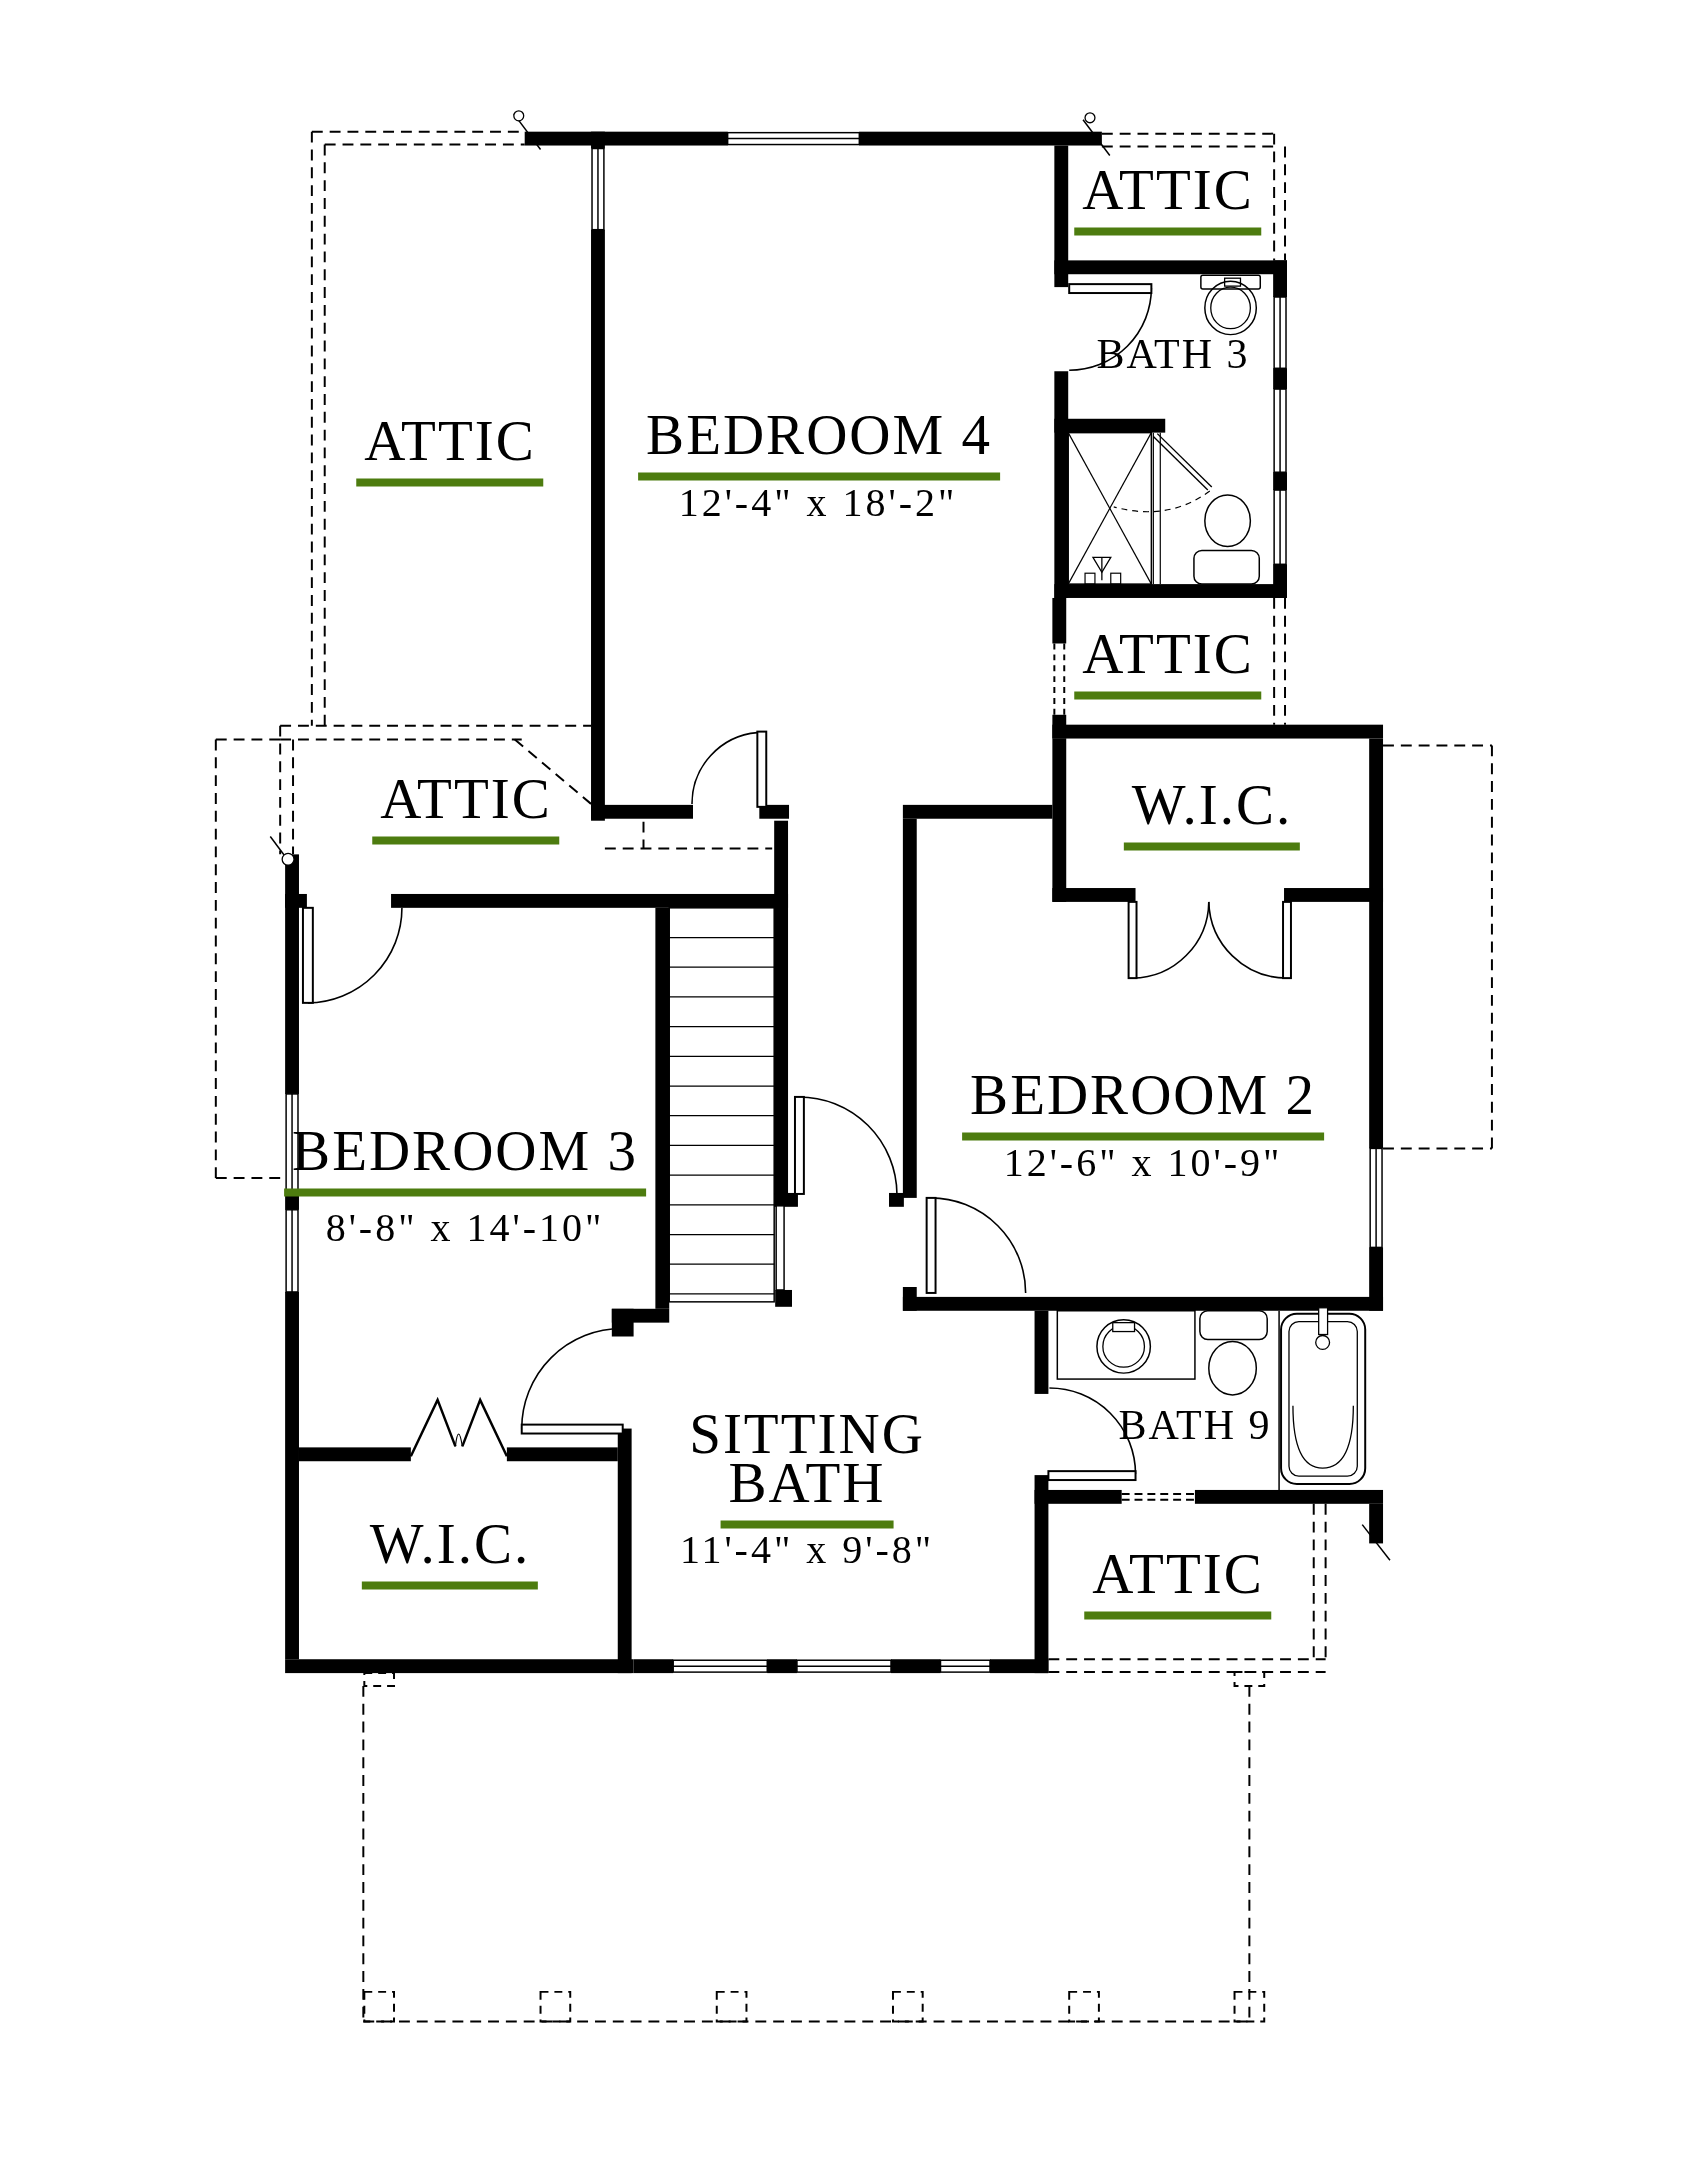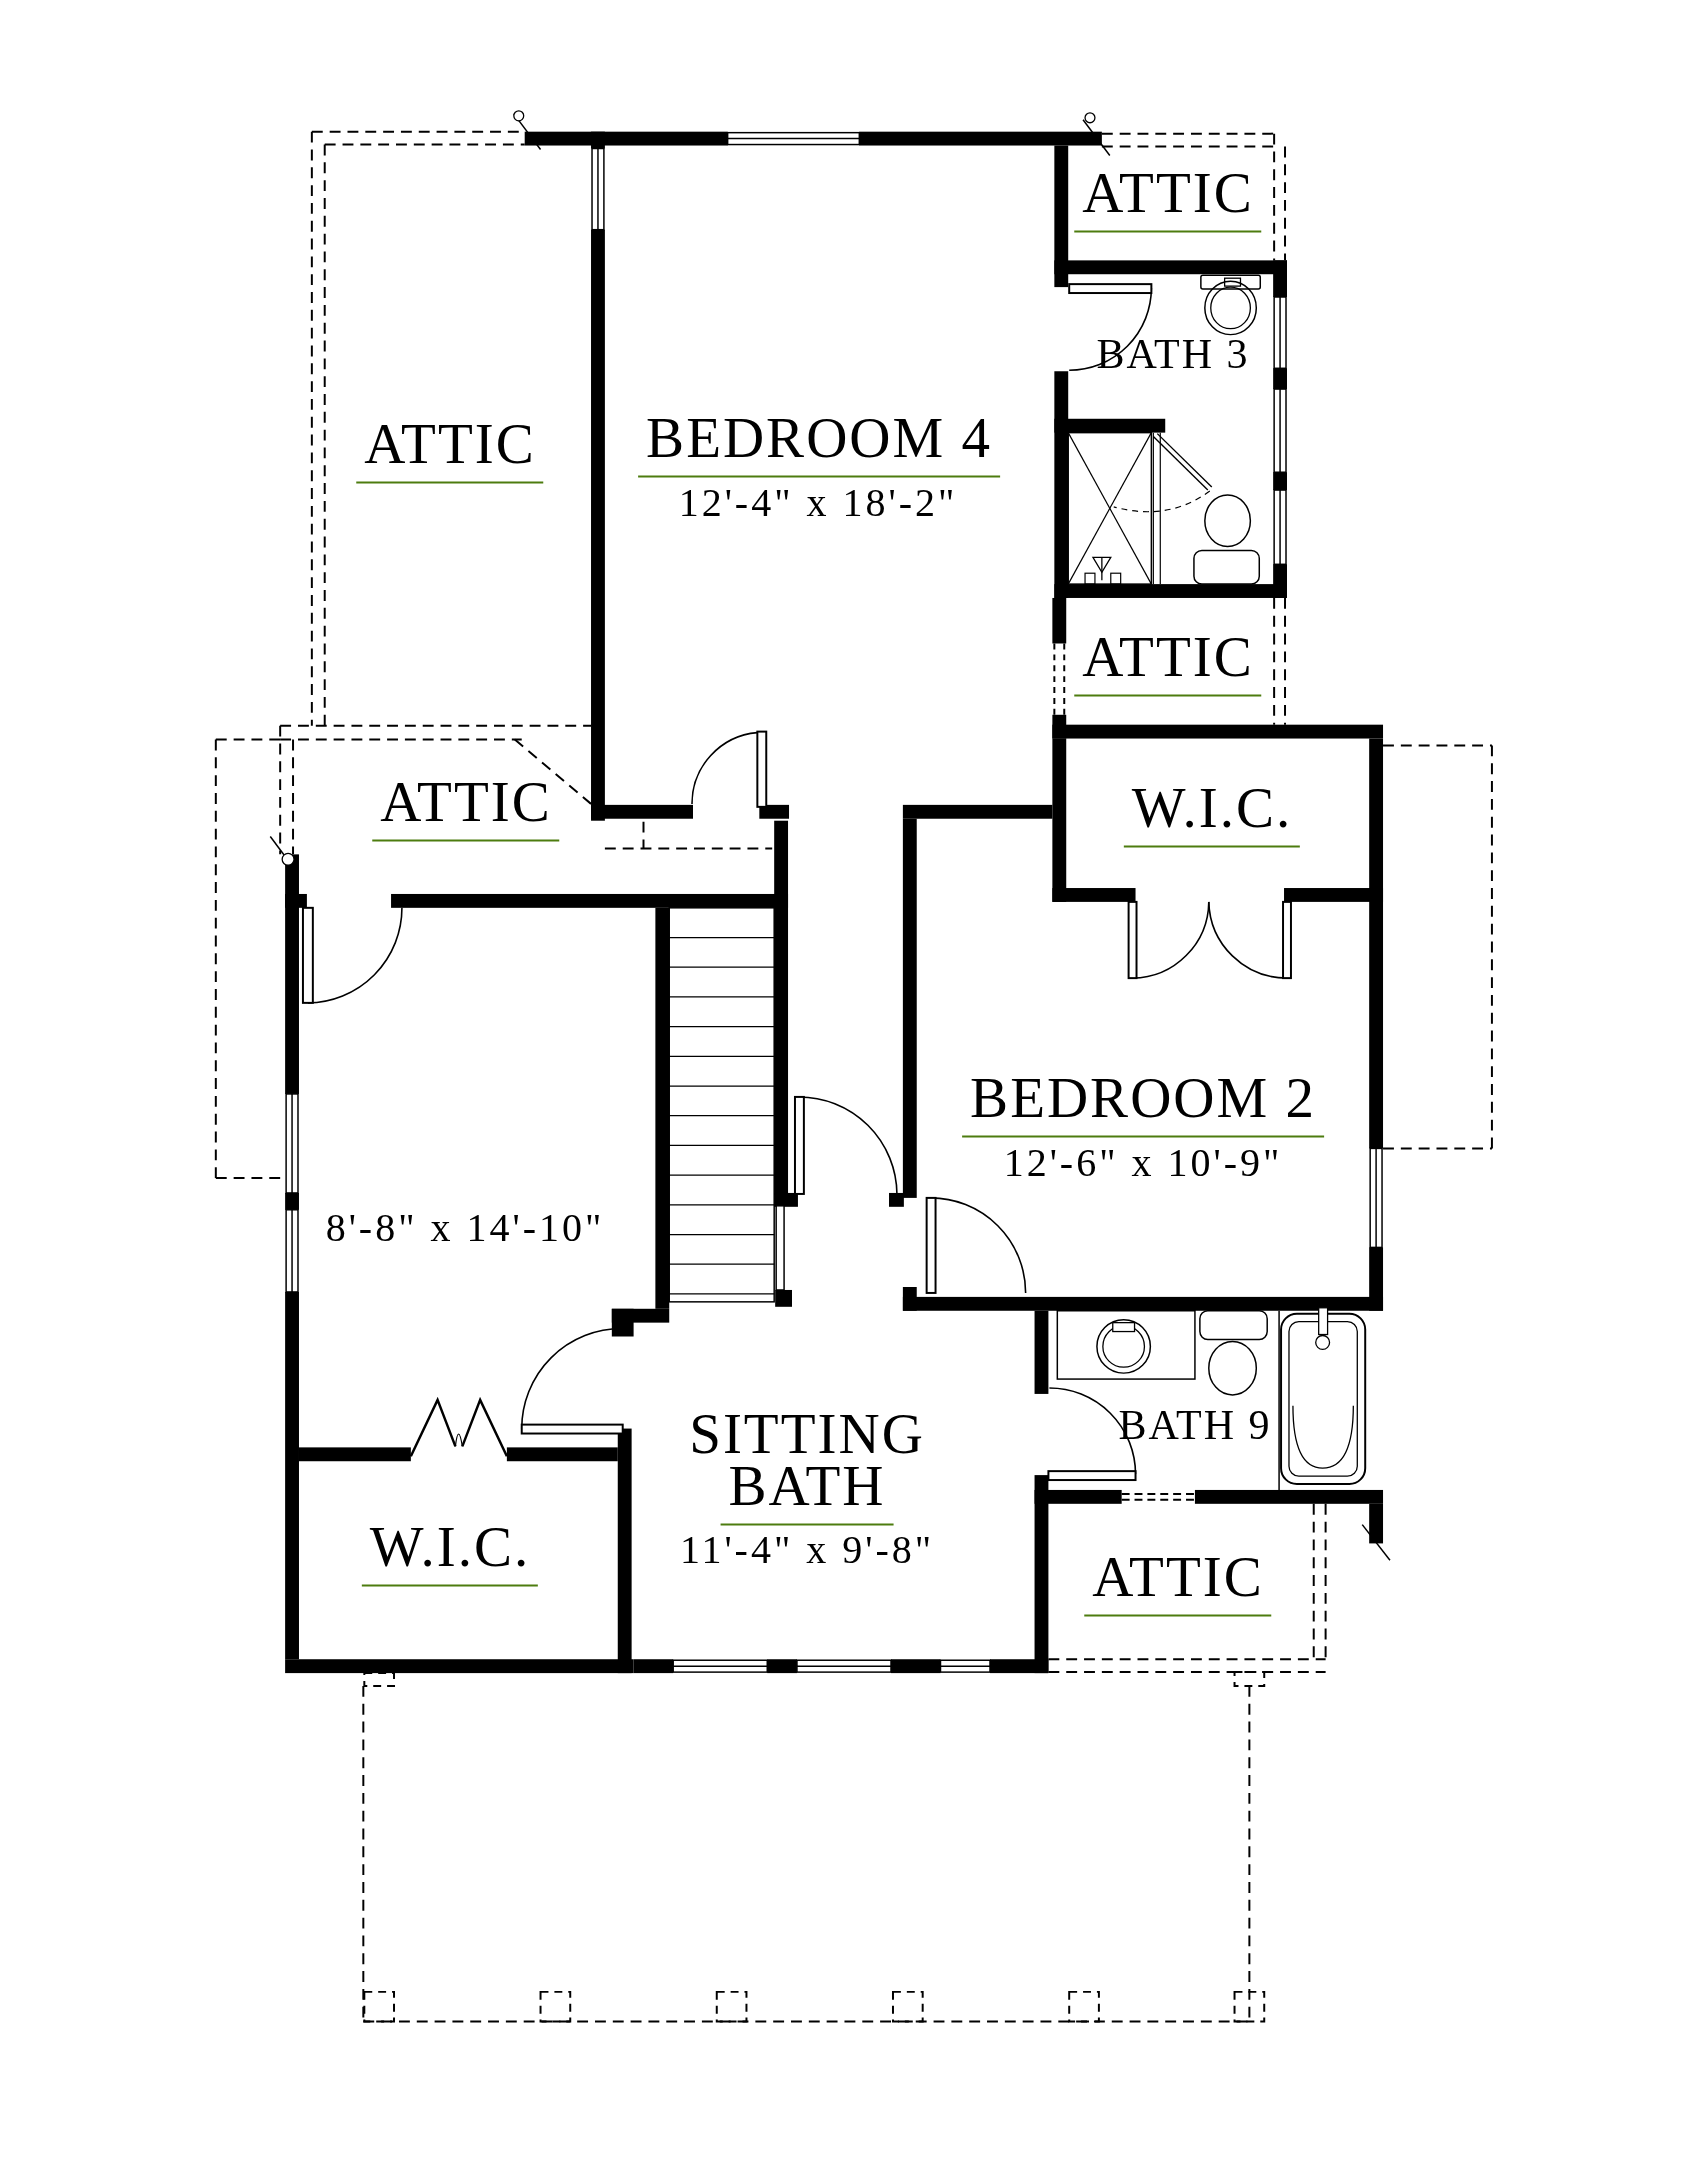--- a/index.html
+++ b/index.html
@@ -4,21 +4,21 @@
 <style>
   html,body{margin:0;padding:0;background:#ffffff;}
   #sheet{position:relative;width:1683px;height:2178px;background:#ffffff;overflow:hidden;
          font-family:"Liberation Serif","DejaVu Serif",serif;color:#000;}
   #plan-svg{position:absolute;left:0;top:0;}
   .lbl{position:absolute;transform:translate(-50%,-50%);white-space:nowrap;text-align:center;
        color:#000;line-height:1;}
   .big{font-size:57px;letter-spacing:2px;}
   .bath{font-size:42px;letter-spacing:2px;}
   .dims{font-size:40px;letter-spacing:3px;}
-  .u{display:inline-block;padding:0 8px 10px 8px;border-bottom:2px solid #4d7c0f;}
+  .u{display:inline-block;padding:0 8px 10px 8px;border-bottom:8px solid #4d7c0f;}
   .nu{display:inline-block;padding:0 8px 4px 8px;}
 </style>
 </head>
 <body>
 
 <div id="sheet">
 
 <svg id="plan-svg" width="1683" height="2178" viewBox="0 0 1700 2200">
 
   <g fill="#000" stroke="none">
@@ -292,20 +292,23 @@
     <span class="u">W.I.C.</span>
   </div>
 
   <div class="lbl big" style="left:1143px;top:1103px">
     <span class="u">BEDROOM 2</span>
   </div>
   <div class="lbl dims" style="left:1143px;top:1163px">
     <span>12'-6" x 10'-9"</span>
   </div>
 
+  <div class="lbl big" style="left:465px;top:1159px">
+    <span class="u">BEDROOM 3</span>
+  </div>
   <div class="lbl dims" style="left:465px;top:1228px">
     <span>8'-8" x 14'-10"</span>
   </div>
 
   <div class="lbl big" style="left:807px;top:1435px">
     <span class="nu">SITTING</span>
   </div>
   <div class="lbl big" style="left:807px;top:1491px">
     <span class="u">BATH</span>
   </div>

